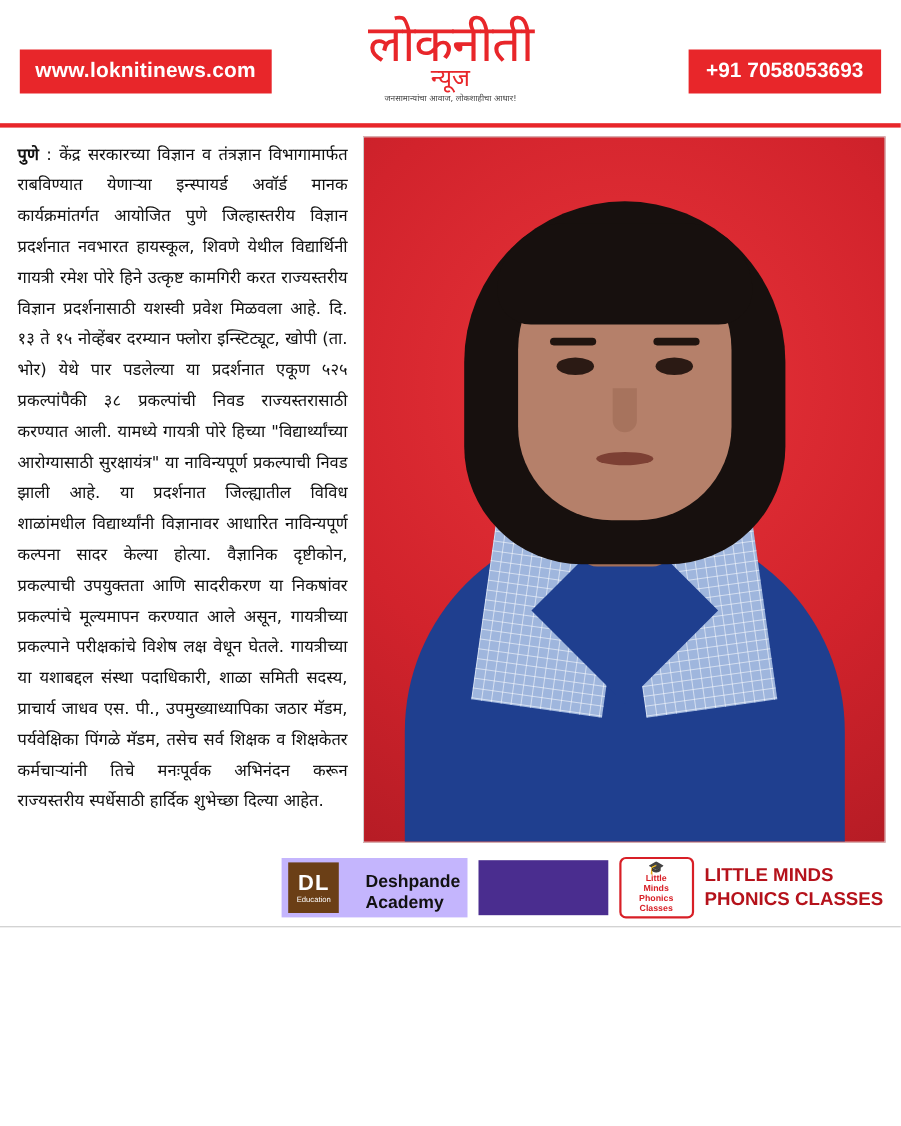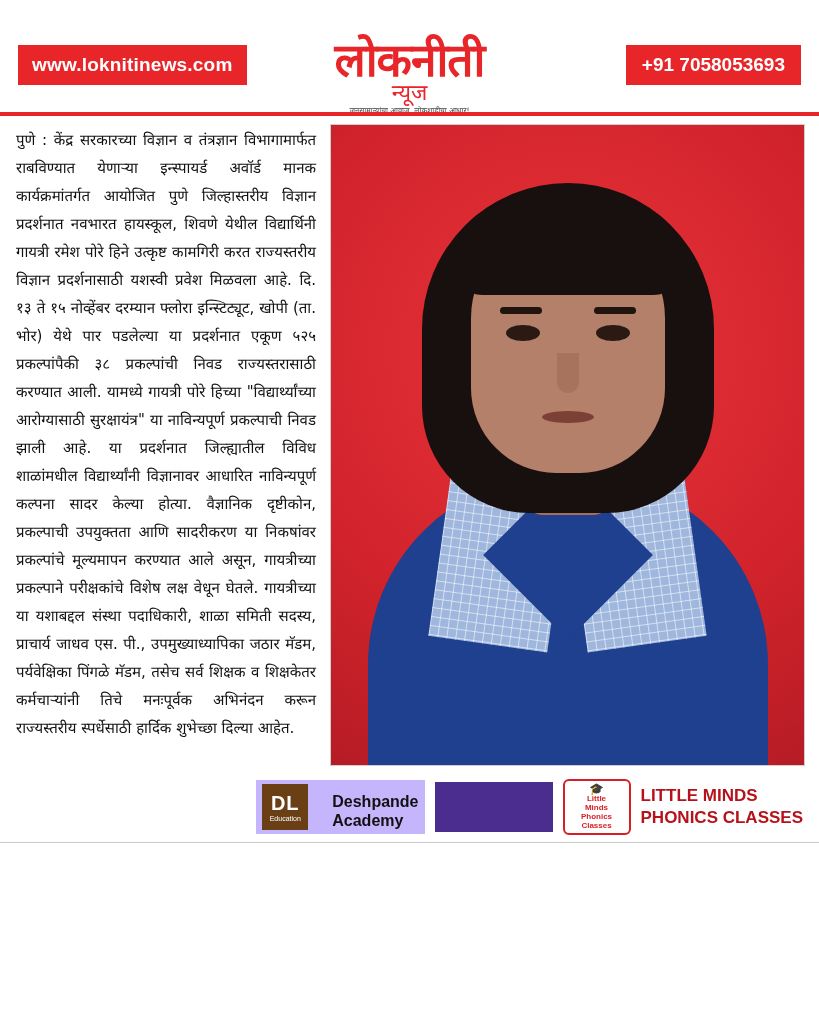--- a/index.html
+++ b/index.html
@@ -53,26 +53,25 @@
     position: absolute;
     left: 50%;
     top: 16px;
     transform: translateX(-50%);
     text-align: center;
     width: 320px;
   }
   .masthead .lok {
     color: #e8262a;
     font-family: "DejaVu Sans", sans-serif;
-    font-weight: bold;
+    font-weight: normal;
     font-size: 46px;
     line-height: 46px;
     letter-spacing: -1px;
     white-space: nowrap;
-    margin-top: 21px;
   }
   .masthead .news {
     color: #e8262a;
     font-family: "DejaVu Sans", sans-serif;
     font-weight: normal;
     font-size: 22px;
     line-height: 23px;
     margin-top: -2px;
   }
   .masthead .tagline {
@@ -159,21 +158,21 @@
   .article {
     margin-top: 14px;
     font-family: "DejaVu Sans", sans-serif;
     font-size: 15px;
     line-height: 28px;
     color: #111111;
     text-align: justify;
     text-justify: inter-word;
   }
   .article .lead {
-    font-weight: normal;
+    font-weight: bold;
   }
   .col-right {
     flex: 1 1 auto;
     padding-top: 12px;
   }
   .photo {
     width: 100%;
     height: 640px;
     position: relative;
     overflow: hidden;

